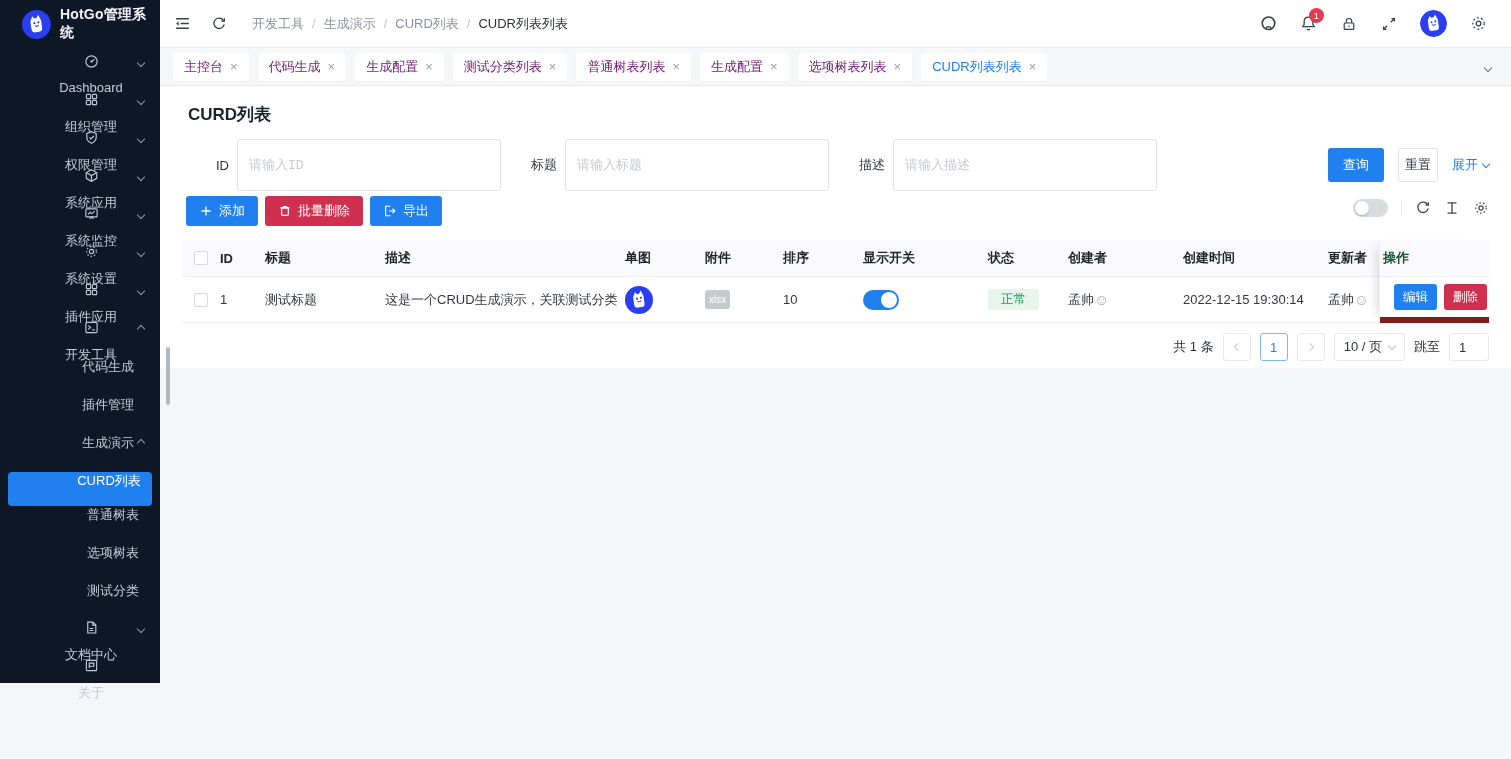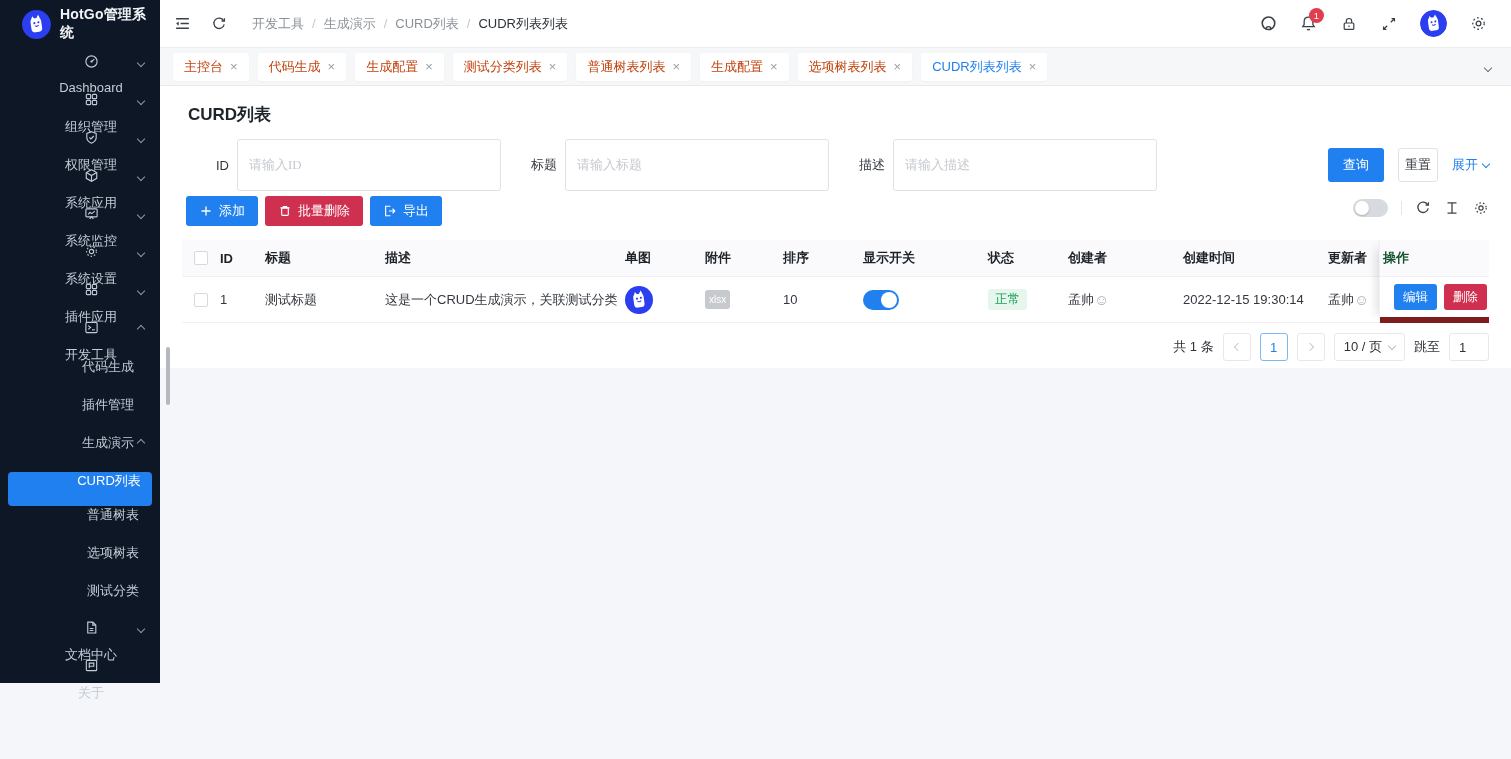--- a/index.html
+++ b/index.html
@@ -32,34 +32,34 @@
   .crumb { color:#8b9199; cursor:pointer; }
   .crumb.last { color:#2d3238; cursor:default; }
   .crumb-sep { color:#c3c8ce; }
   .tb-right { margin-left:auto; display:flex; align-items:center; gap:23px; padding-right:24px; }
   .bell-wrap { position:relative; }
   .badge { position:absolute; top:-7px; left:9px; min-width:15px; height:15px; border-radius:8px; background:#e23d4f; color:#fff; font-size:9.5px; display:flex; align-items:center; justify-content:center; padding:0 4px; }
   .avatar { width:27px; height:27px; border-radius:50%; overflow:hidden; cursor:pointer; display:flex; }
 
   
   .tabbar { position:absolute; left:160px; top:48px; width:1351px; height:38px; background:#f6f7f9; border-bottom:1px solid #e9ebee; display:flex; align-items:center; gap:9px; padding-left:13px; }
-  .tab { height:28px; background:#fff; border-radius:3px; display:flex; align-items:center; gap:7px; padding:0 11px; color:#c2410c; cursor:pointer; box-shadow:0 1px 2px rgba(0,0,0,.03); }
+  .tab { height:28px; background:#fff; border-radius:3px; display:flex; align-items:center; gap:7px; padding:0 11px; color:#701a75; cursor:pointer; box-shadow:0 1px 2px rgba(0,0,0,.03); }
   .tab.active { color:#2080f0; }
   .close-x { color:#9aa0a8; font-size:13px; line-height:1; cursor:pointer; }
   .close-x::before { content:"×"; }
   .tabbar-collapse { position:absolute; right:20px; color:#6a7077; cursor:pointer; }
 
   
   .card { position:absolute; left:160px; top:86px; width:1351px; height:282px; background:#fff; }
   .page-title { position:absolute; left:28px; top:17px; font-size:17px; font-weight:700; color:#1f2429; }
 
   
   .f-group { position:absolute; top:62px; height:34px; display:flex; align-items:center; }
   .f-label { width:60px; text-align:right; padding-right:8px; color:#33373d; }
-  .f-input { width:264px; height:52px; border:1px solid #e0e2e7; border-radius:3px; padding:0 11px; font-size:13px; color:#33373d; outline:none; font-family:Liberation Serif, serif; }
+  .f-input { width:264px; height:52px; border:1px solid #e0e2e7; border-radius:3px; padding:0 11px; font-size:13px; color:#33373d; outline:none; font-family:Liberation Mono, monospace; }
   .f-input::placeholder { color:#c6c9cf; }
   .g1 { left:17px; } .g2 { left:345px; } .g3 { left:673px; }
   .f-actions { position:absolute; top:62px; right:22px; height:34px; display:flex; align-items:center; gap:14px; }
   .btn { border:none; border-radius:3px; font-size:13px; font-family:inherit; cursor:pointer; display:inline-flex; align-items:center; justify-content:center; gap:6px; }
   .btn-primary { background:#2080f0; color:#fff; }
   .btn-danger { background:#d03050; color:#fff; }
   .btn-plain { background:#fff; color:#33373d; border:1px solid #e0e2e7; }
   .btn-search { width:56px; height:34px; }
   .btn-reset { width:40px; height:34px; }
   .expand-link { color:#2080f0; display:flex; align-items:center; gap:5px; cursor:pointer; }
@@ -82,21 +82,21 @@
   .trow { display:flex; align-items:center; }
   .thead { height:37px; background:#fafafc; border-bottom:1px solid #efeff5; font-weight:700; color:#1e2329; }
   .tbody { height:46px; border-bottom:1px solid #efeff5; background:#fff; }
   .cell { flex:0 0 auto; padding-right:6px; display:flex; align-items:center; }
   .c0 { width:38px; justify-content:center; padding-right:0; }
   .c1 { width:45px; } .c2 { width:120px; } .c3 { width:240px; } .c4 { width:80px; }
   .c5 { width:78px; } .c6 { width:80px; } .c7 { width:125px; } .c8 { width:80px; }
   .c9 { width:115px; } .c10 { width:145px; } .c11 { flex:1 1 auto; }
   .checkbox { width:14px; height:14px; border:1px solid #d6d9de; border-radius:2px; background:#fff; cursor:pointer; }
   .chip-xlsx { background:#c6c9cd; color:#fff; font-size:10px; border-radius:3px; padding:4px 4px; }
-  .status-ok { background:#e7f6ed; color:#18a058; border-radius:3px; padding:2px 7px; font-size:12.5px; }
+  .status-ok { background:#e7f6ed; color:#18a058; border-radius:3px; padding:2px 13px; font-size:12.5px; }
   .creator { display:flex; align-items:center; }
   .smiley { color:#a9aeb6; font-size:15px; line-height:1; }
   .smiley::before { content:"☺"; }
   .ops-fixed { position:absolute; right:0; top:0; width:110px; box-shadow:-10px 0 10px -8px rgba(0,0,0,.14); border-left:1px solid #efeff5; }
   .ops-head { height:37px; background:#fafafc; border-bottom:1px solid #efeff5; display:flex; align-items:center; padding-left:3px; font-weight:700; color:#14532d; }
   .ops-body { height:46px; background:#fff; border-bottom:6px solid #7f1d1d; display:flex; align-items:center; gap:7px; padding-left:14px; }
   .btn-xs { height:26px; padding:0 9px; font-size:12.5px; }
 
   
   .pagination { position:absolute; top:247px; right:22px; height:28px; display:flex; align-items:center; gap:9px; color:#2f3338; }

